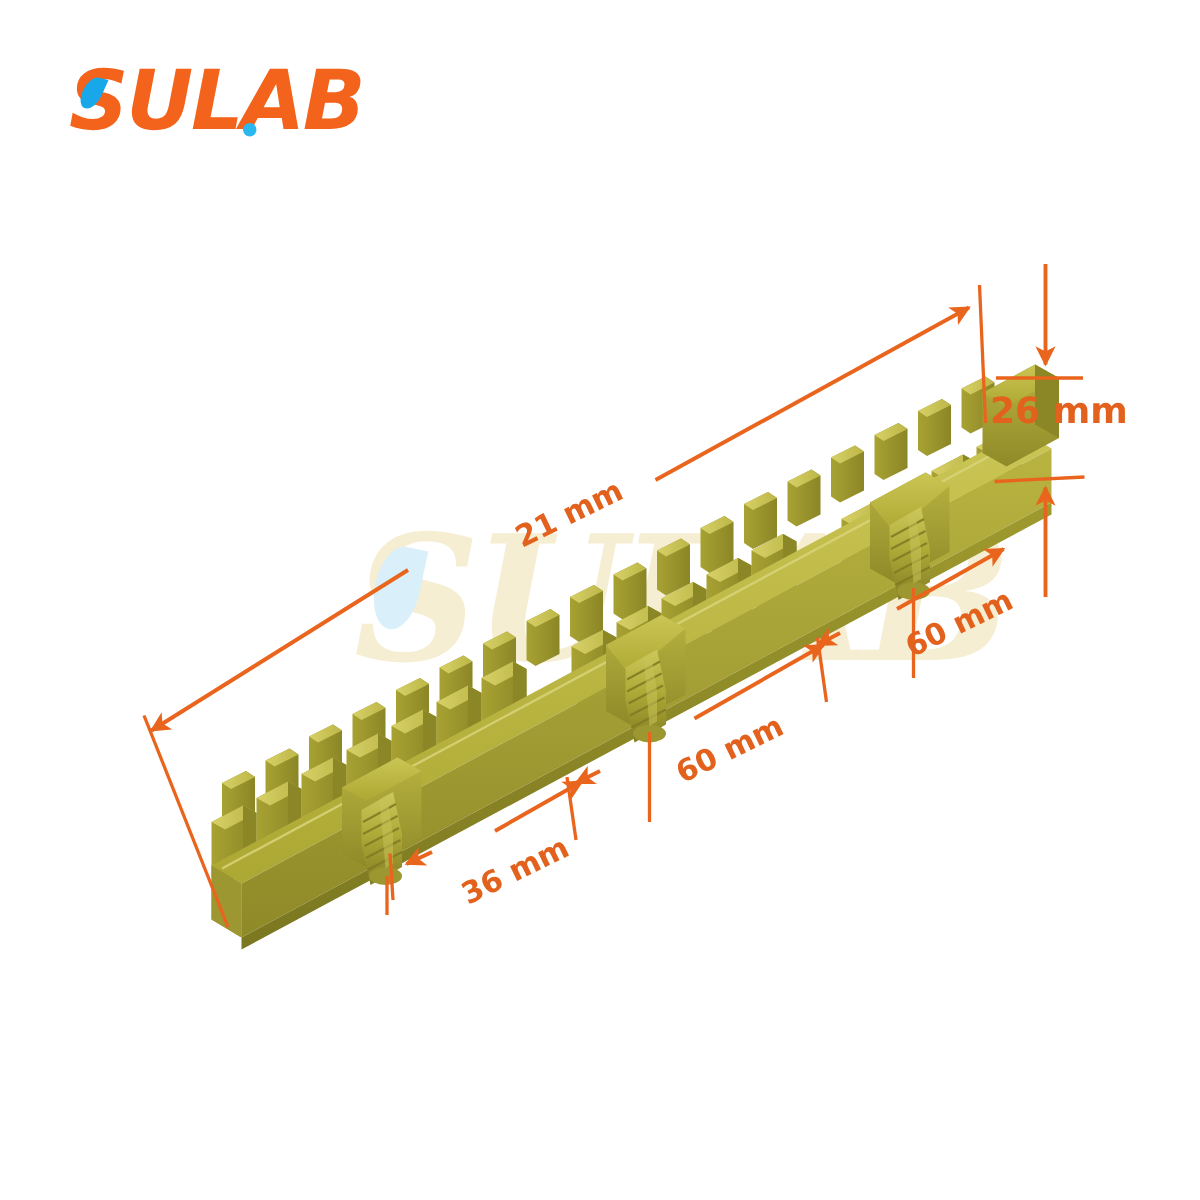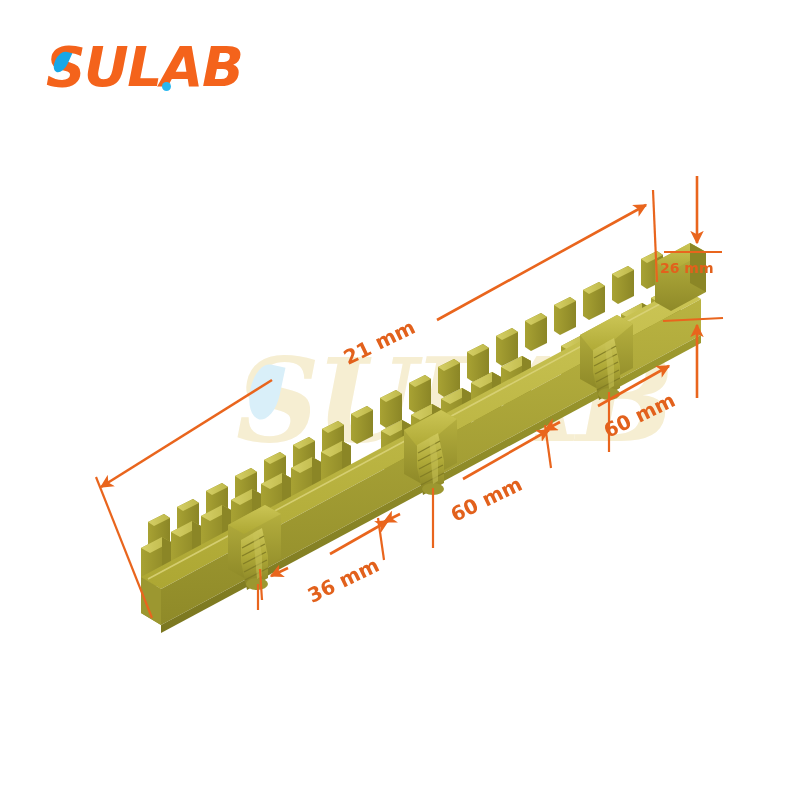--- a/index.html
+++ b/index.html
@@ -104,21 +104,21 @@
     position: absolute;
     color: #E2611C;
     font-family: "DejaVu Sans", sans-serif;
     font-weight: bold;
     white-space: nowrap;
     user-select: none;
   }
   #label-26mm {
     left: 660px;
     top: 260px;
-    font-size: 14px;
+    font-size: 24px;
   }
   #label-21mm {
     left: 345px;
     top: 347px;
     font-size: 20px;
     transform: rotate(-26deg);
     transform-origin: left center;
   }
   #label-60mm-right {
     left: 605px;

